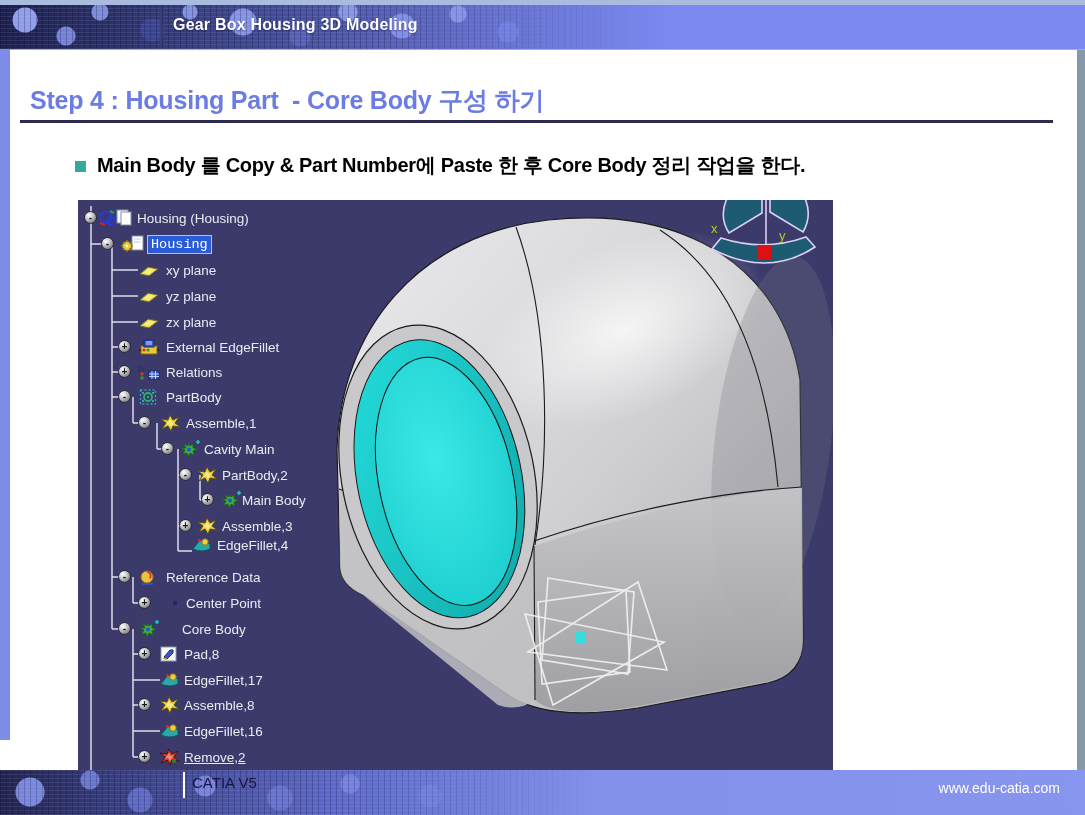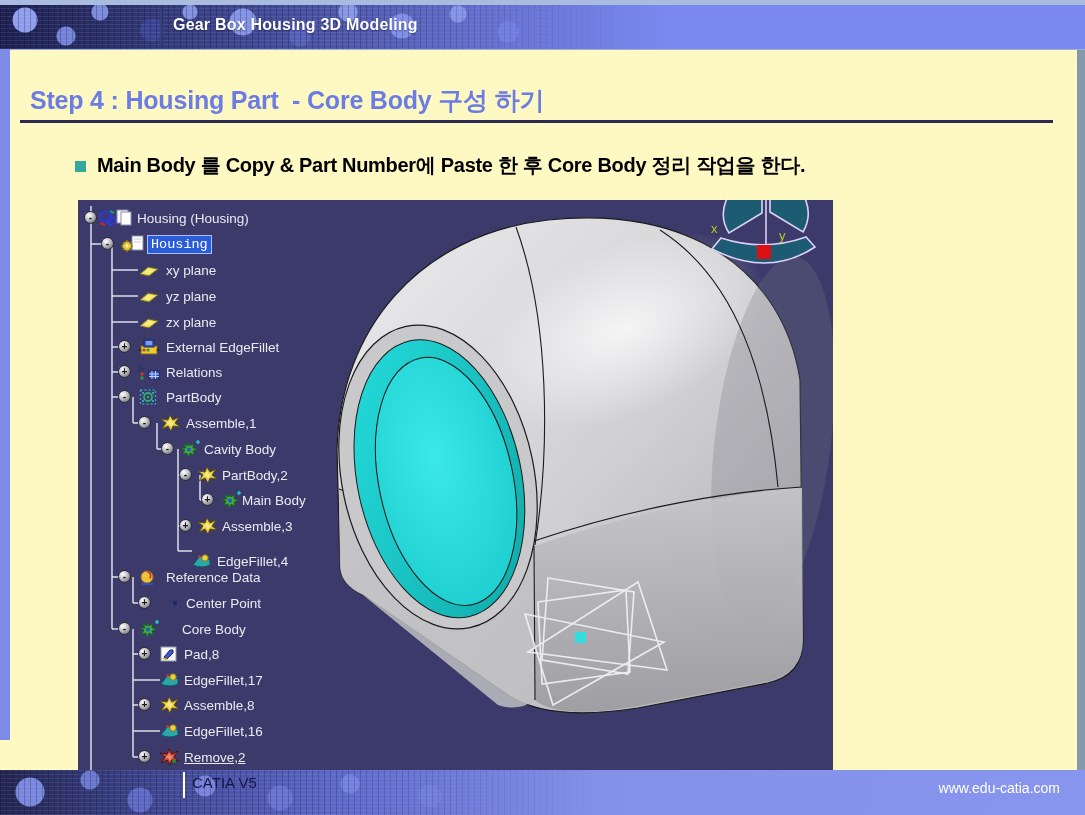--- a/index.html
+++ b/index.html
@@ -1,16 +1,16 @@
 <!DOCTYPE html>
 <html><head>
 <meta charset="utf-8">
 <style>
   html,body{margin:0;padding:0;background:#555;}
-  .page{position:relative;width:1085px;height:815px;background:#fef9c3;overflow:hidden;
+  .page{position:relative;width:1085px;height:815px;background:#ffffff;overflow:hidden;
         font-family:"Liberation Sans",sans-serif;}
 
   
   .header{position:absolute;left:0;top:0;width:1085px;height:49px;
     background:
       radial-gradient(circle at 25px 20px, rgba(150,165,245,.95) 12px, transparent 13px),
       radial-gradient(circle at 66px 36px, rgba(125,140,230,.9) 9px, transparent 10px),
       radial-gradient(circle at 100px 12px, rgba(140,155,240,.85) 8px, transparent 9px),
       radial-gradient(circle at 152px 30px, rgba(60,70,150,.9) 11px, transparent 12px),
       radial-gradient(circle at 190px 12px, rgba(150,165,245,.8) 7px, transparent 8px),
@@ -341,21 +341,21 @@
           <svg class="t-icon" width="22" height="18" style="left: 82px;">
             <use href="#i-asm"></use>
           </svg>
           <span class="t-label" style="left: 108px;">Assemble,1</span>
         </div>
         <div class="tree-row" style="top: 240px;">
           <span class="t-handle" style="left: 83px;">-</span>
           <svg class="t-icon" width="22" height="18" style="left: 101px;">
             <use href="#i-body"></use>
           </svg>
-          <span class="t-label" style="left: 126px;">Cavity Body</span>
+          <span class="t-label" style="left: 126px;">Cavity Main</span>
         </div>
         <div class="tree-row" style="top: 266px;">
           <span class="t-handle" style="left: 101px;">-</span>
           <svg class="t-icon" width="22" height="18" style="left: 119px;">
             <use href="#i-asm"></use>
           </svg>
           <span class="t-label" style="left: 144px;">PartBody,2</span>
         </div>
         <div class="tree-row" style="top: 291px;">
           <span class="t-handle" style="left: 123px;">+</span>
@@ -364,21 +364,21 @@
           </svg>
           <span class="t-label" style="left: 164px;">Main Body</span>
         </div>
         <div class="tree-row" style="top: 317px;">
           <span class="t-handle" style="left: 101px;">+</span>
           <svg class="t-icon" width="22" height="18" style="left: 119px;">
             <use href="#i-asm"></use>
           </svg>
           <span class="t-label" style="left: 144px;">Assemble,3</span>
         </div>
-        <div class="tree-row" style="top: 352px;">
+        <div class="tree-row" style="top: 336px;">
           <svg class="t-icon" width="22" height="18" style="left: 113px;">
             <use href="#i-fil"></use>
           </svg>
           <span class="t-label" style="left: 139px;">EdgeFillet,4</span>
         </div>
         <div class="tree-row" style="top: 368px;">
           <span class="t-handle" style="left: 40px;">-</span>
           <svg class="t-icon" width="22" height="18" style="left: 60px;">
             <use href="#i-ref"></use>
           </svg>

